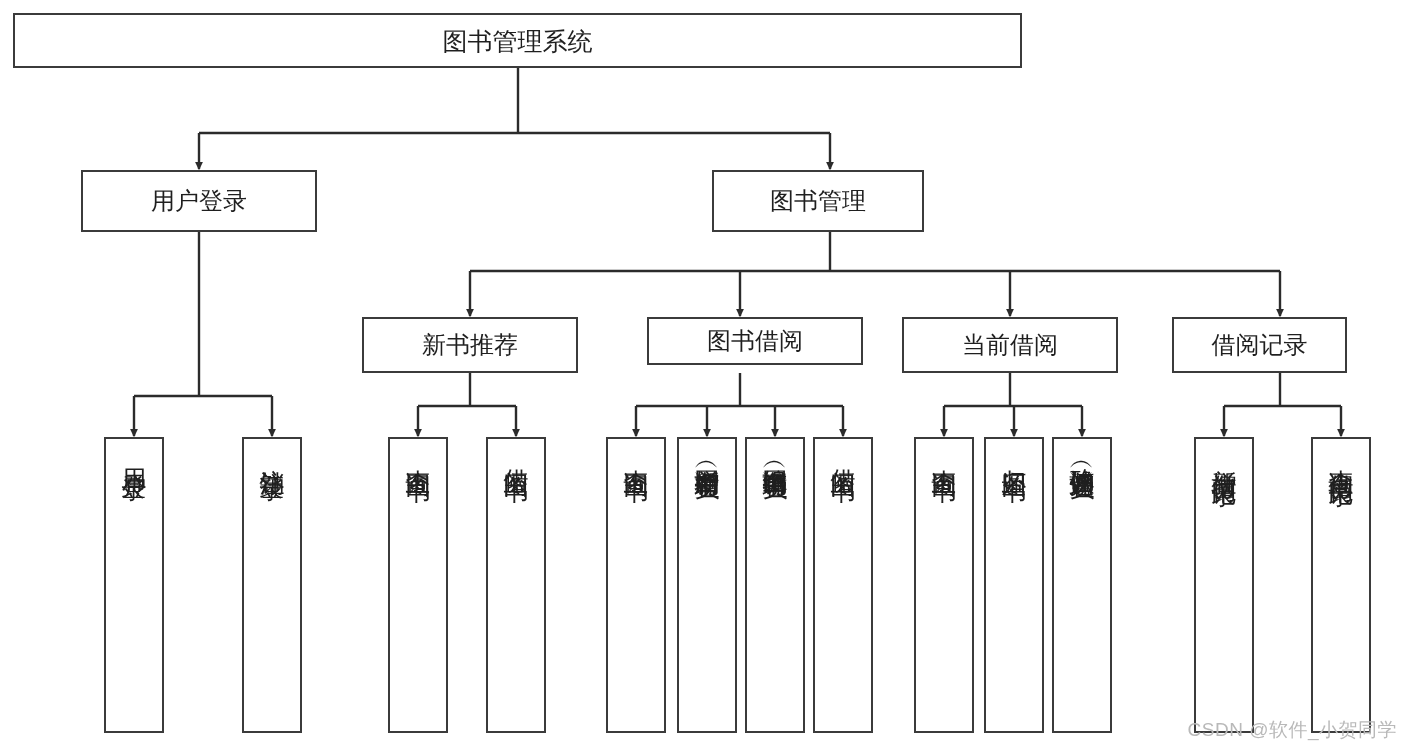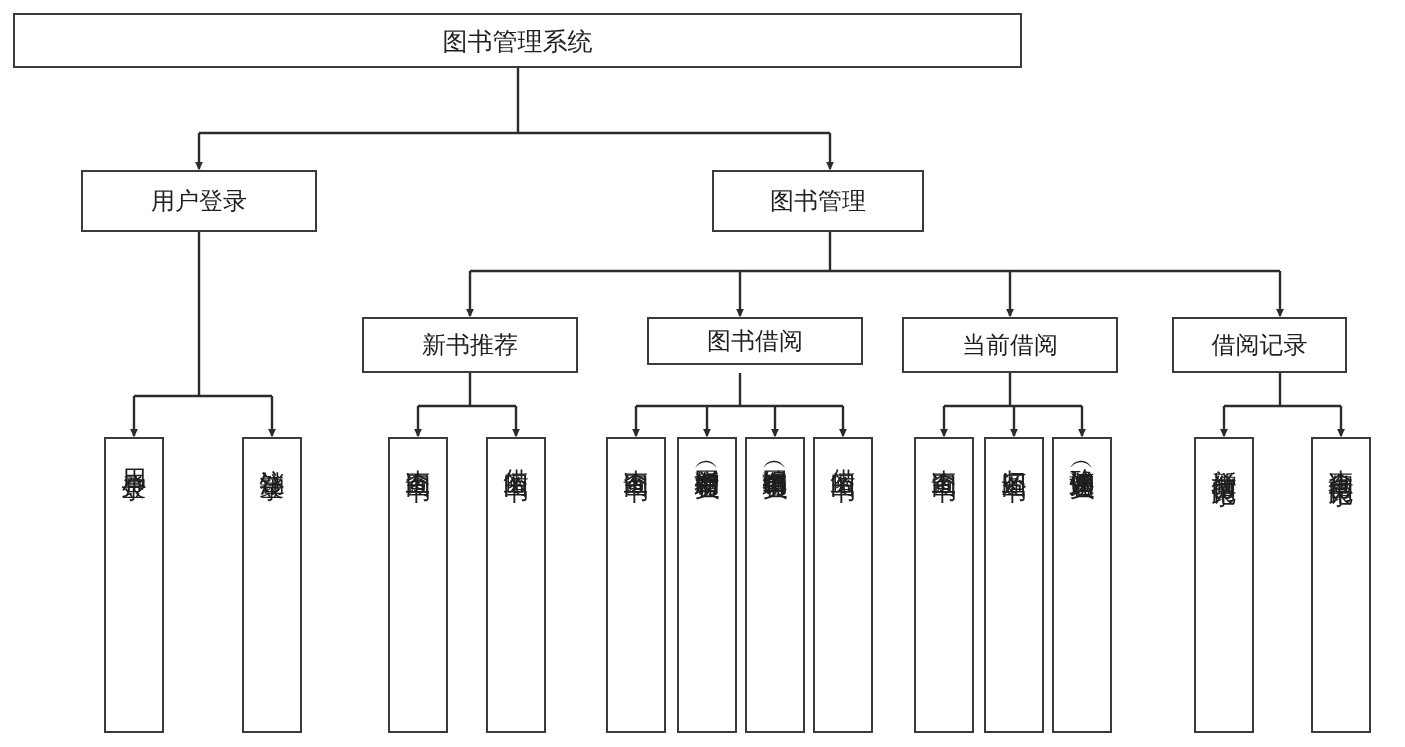--- a/index.html
+++ b/index.html
@@ -180,14 +180,15 @@
         <div class="node-label">确认归还（管理员）</div>
       </div>
       <div class="node-box node-leaf" style="left: 1194px; top: 437px; width: 60px; height: 296px;">
         <div class="node-label">新增借阅记录</div>
       </div>
       <div class="node-box node-leaf" style="left: 1311px; top: 437px; width: 60px; height: 296px;">
         <div class="node-label">查询借阅记录</div>
       </div>
     </div>
 
+  <div id="watermark">CSDN @软件_小贺同学</div>
 
 </div>
 
 </body></html>

